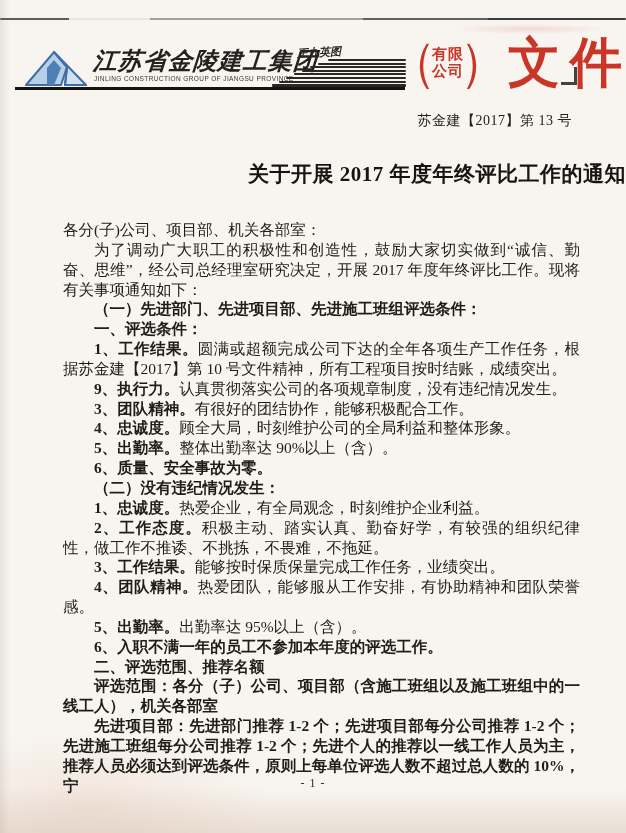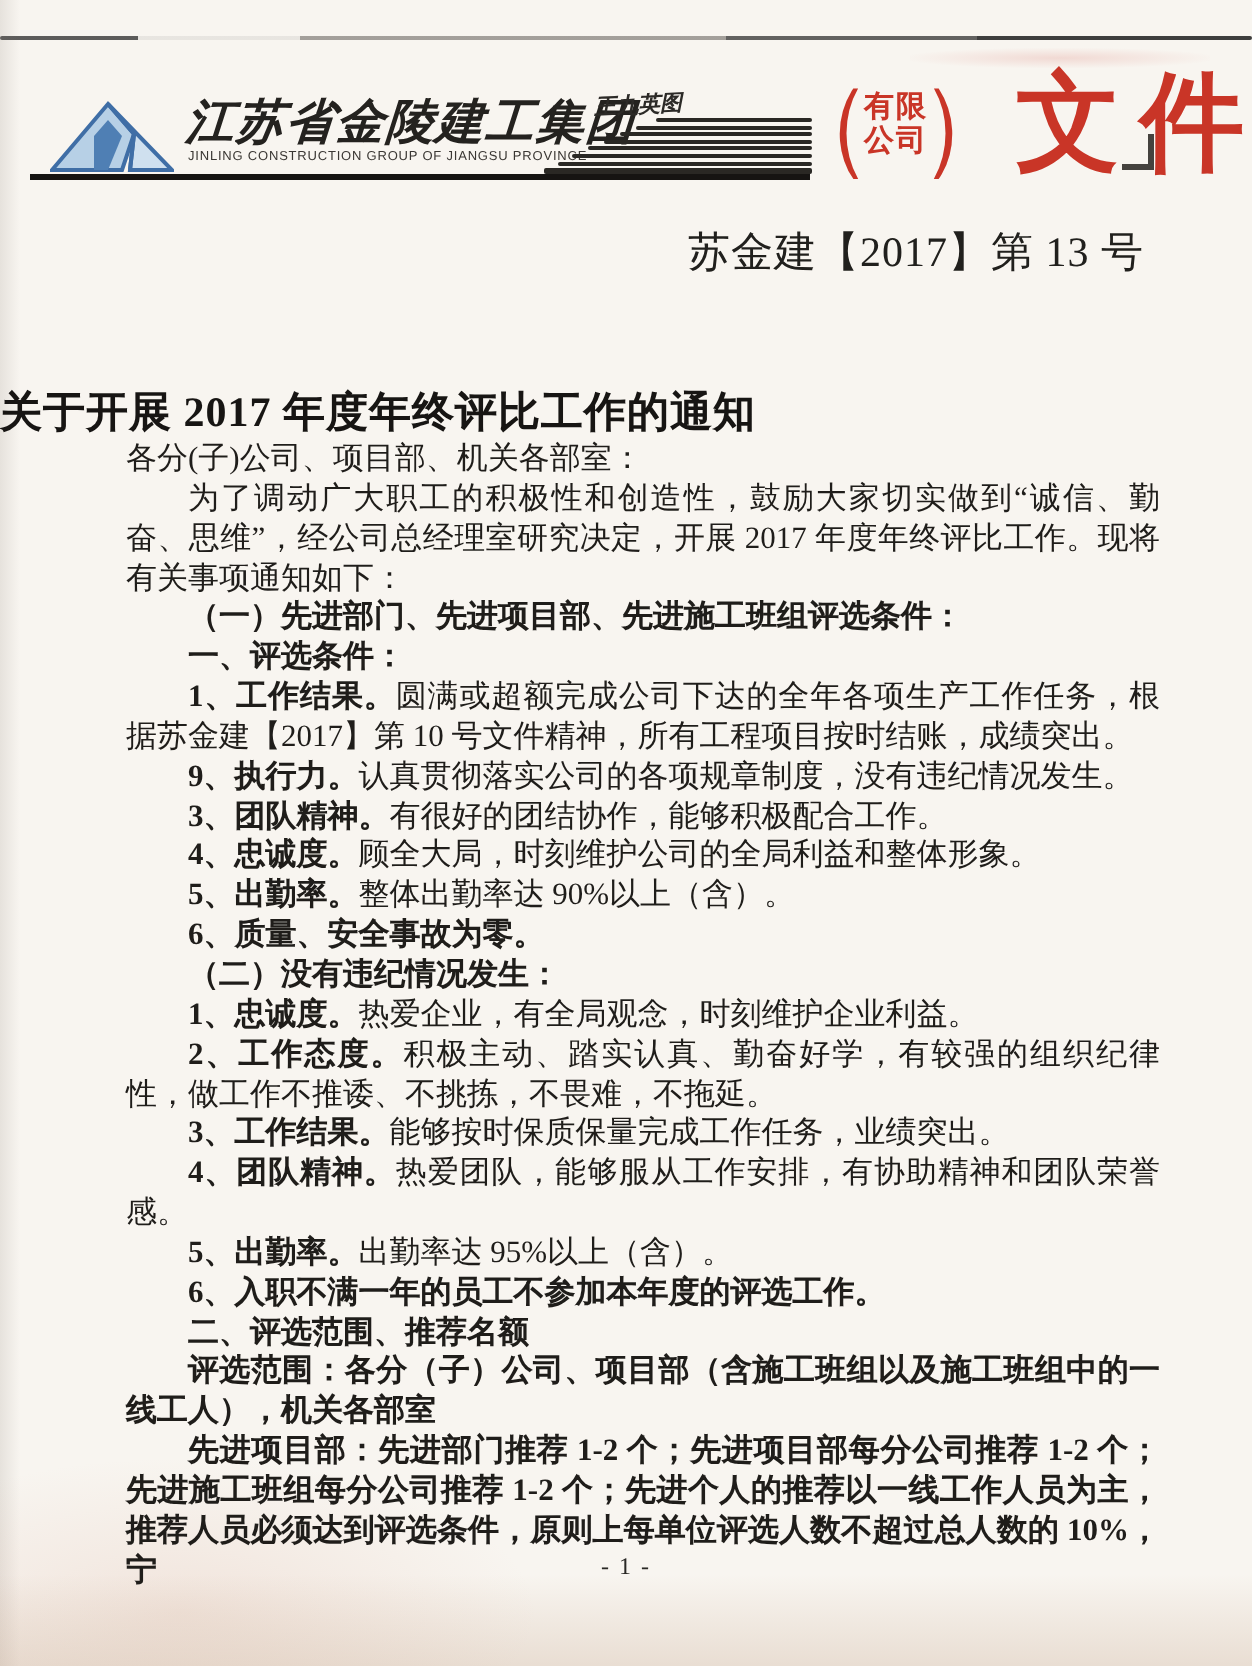--- a/index.html
+++ b/index.html
@@ -73,26 +73,26 @@
   .red-badge .big{
     font-size:52px;font-weight:bold;letter-spacing:10px;line-height:60px;
     margin-left:6px;transform:scaleY(1.04);
   }
   .corner-mark{
     position:absolute;left:561px;top:67px;width:13px;height:15px;
     border-right:3px solid #45423e;border-bottom:3px solid #45423e;
   }
   .doc-number{
     position:absolute;top:112px;right:54px;
-    font-size:21px;letter-spacing:.5px;color:#21201d;
+    font-size:14px;letter-spacing:.5px;color:#21201d;
   }
   
   .doc-title{
     position:absolute;left:0;top:160px;width:626px;
-    text-align:left;font-size:21px;font-weight:bold;letter-spacing:.5px;color:#171513;margin-top:32px;
+    text-align:right;font-size:21px;font-weight:bold;letter-spacing:.5px;color:#171513;
   }
   .doc-body{
     position:absolute;left:63px;top:220px;width:517px;
     font-size:15.5px;line-height:19.85px;text-align:justify;color:#1f1d1a;
   }
   .doc-body p{margin:0;}
   .doc-body p.indent{text-indent:2em;}
   .doc-body p.bold{font-weight:bold;}
   .doc-body b{font-weight:bold;}
   .page-number{

